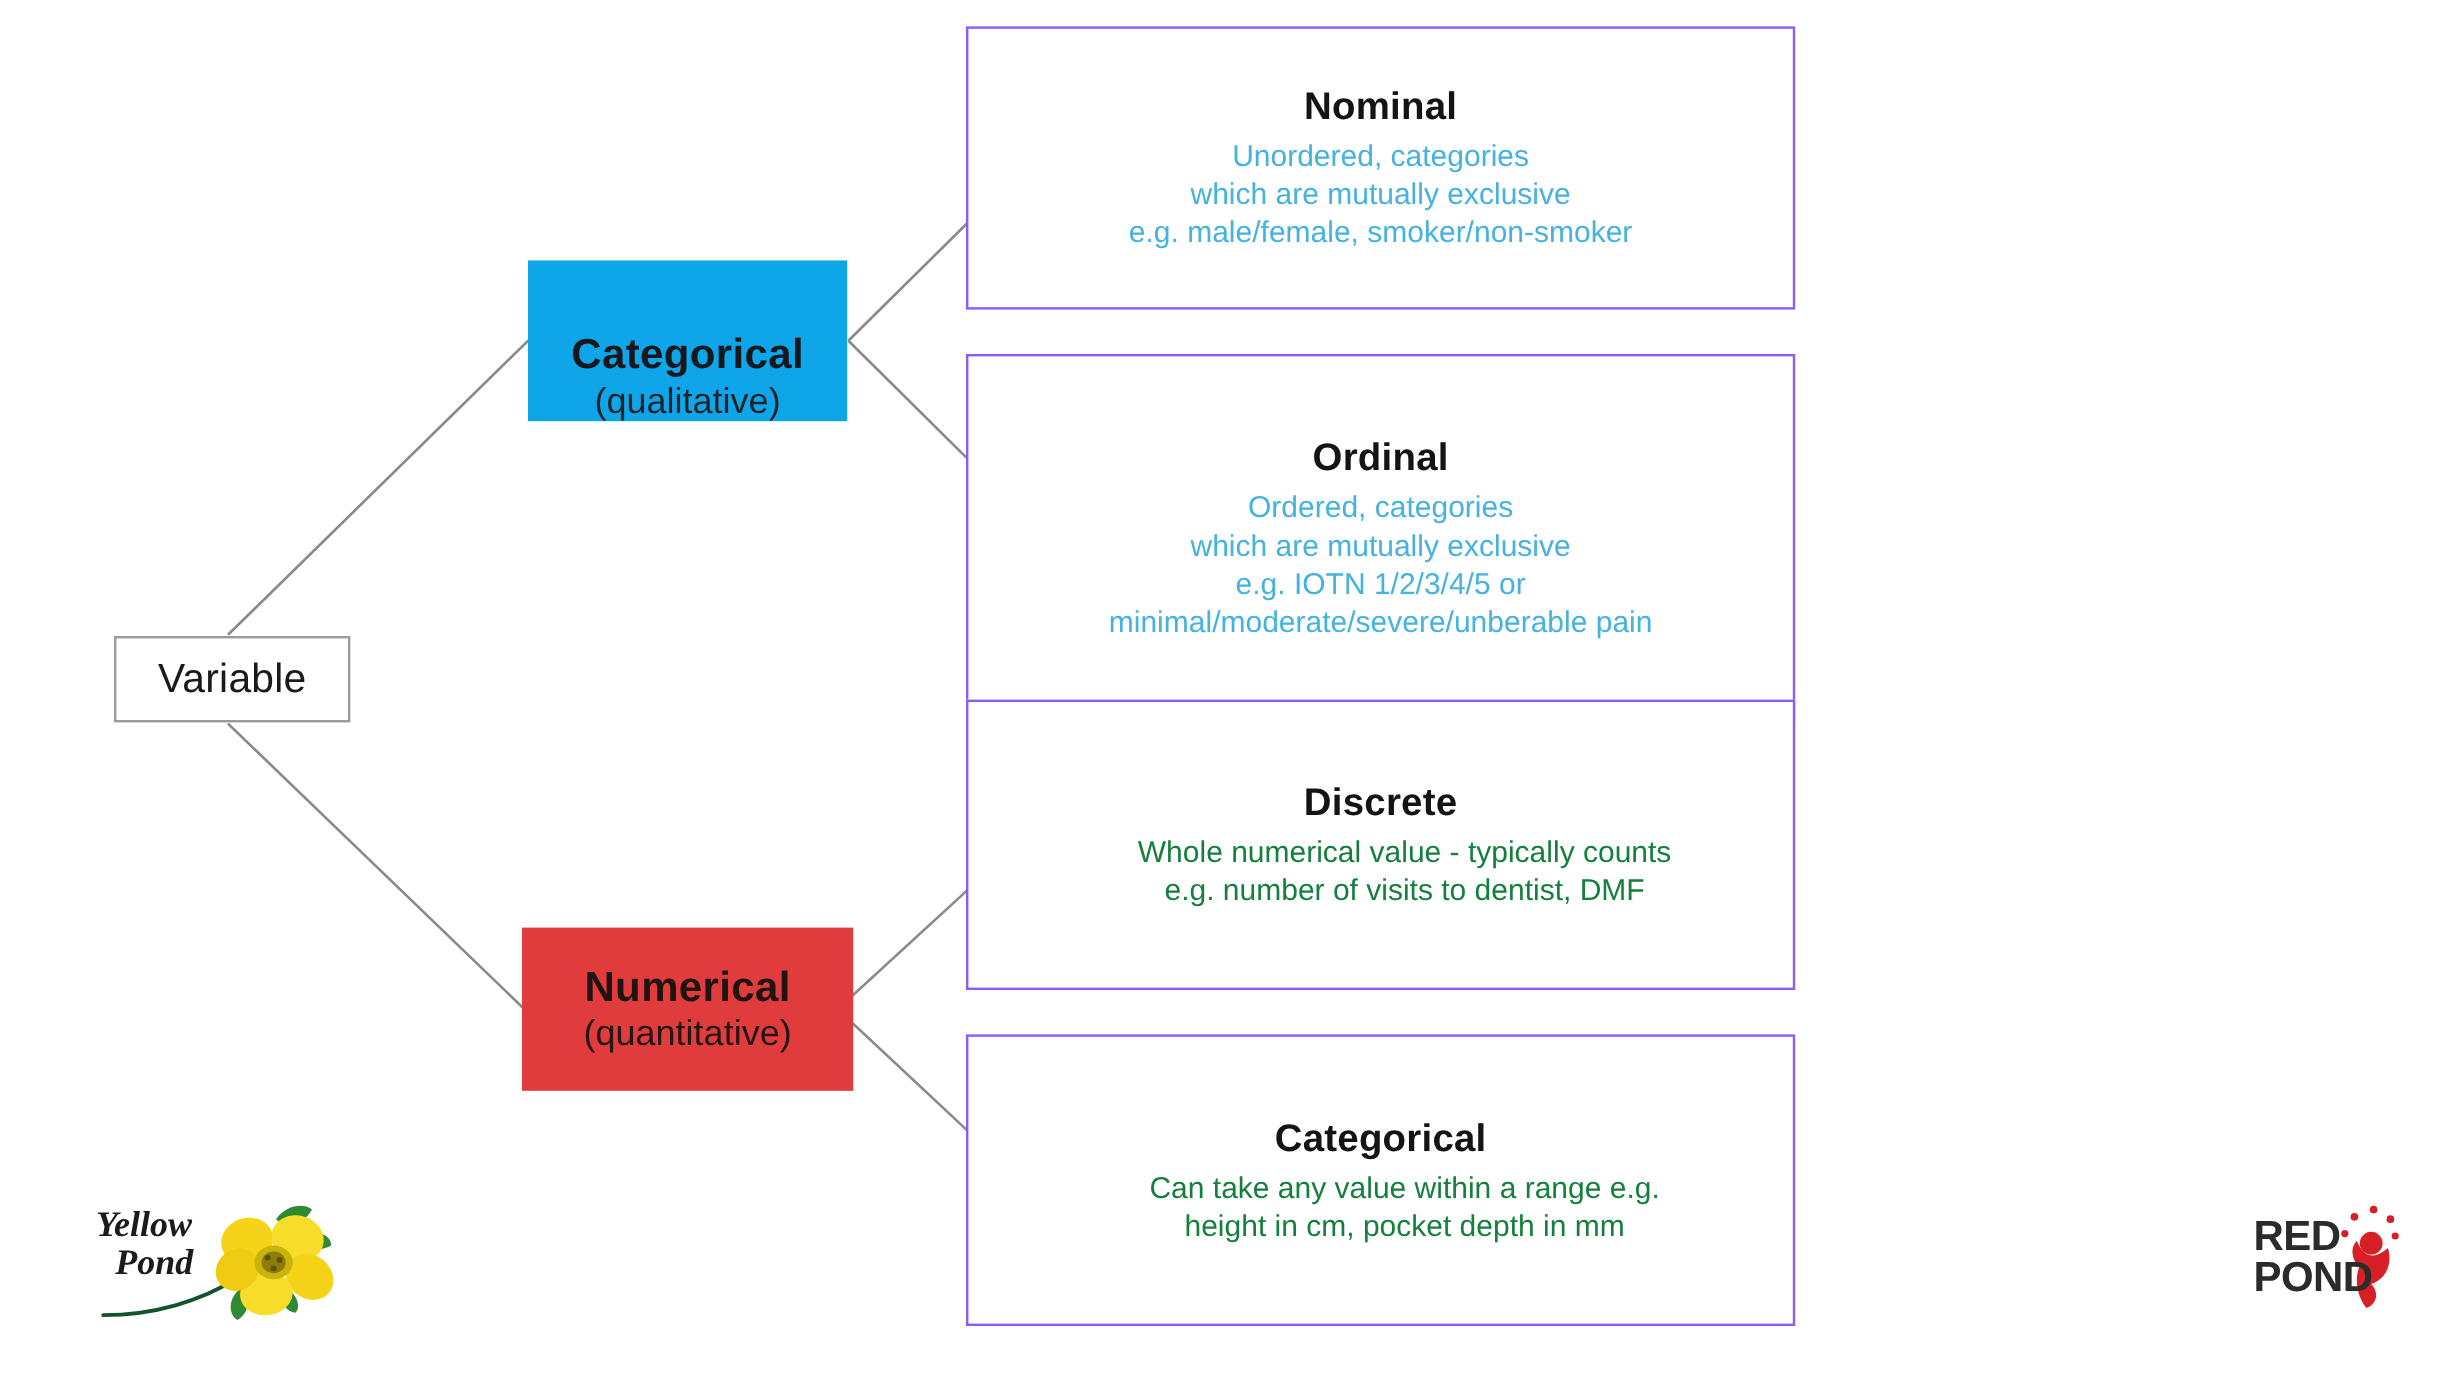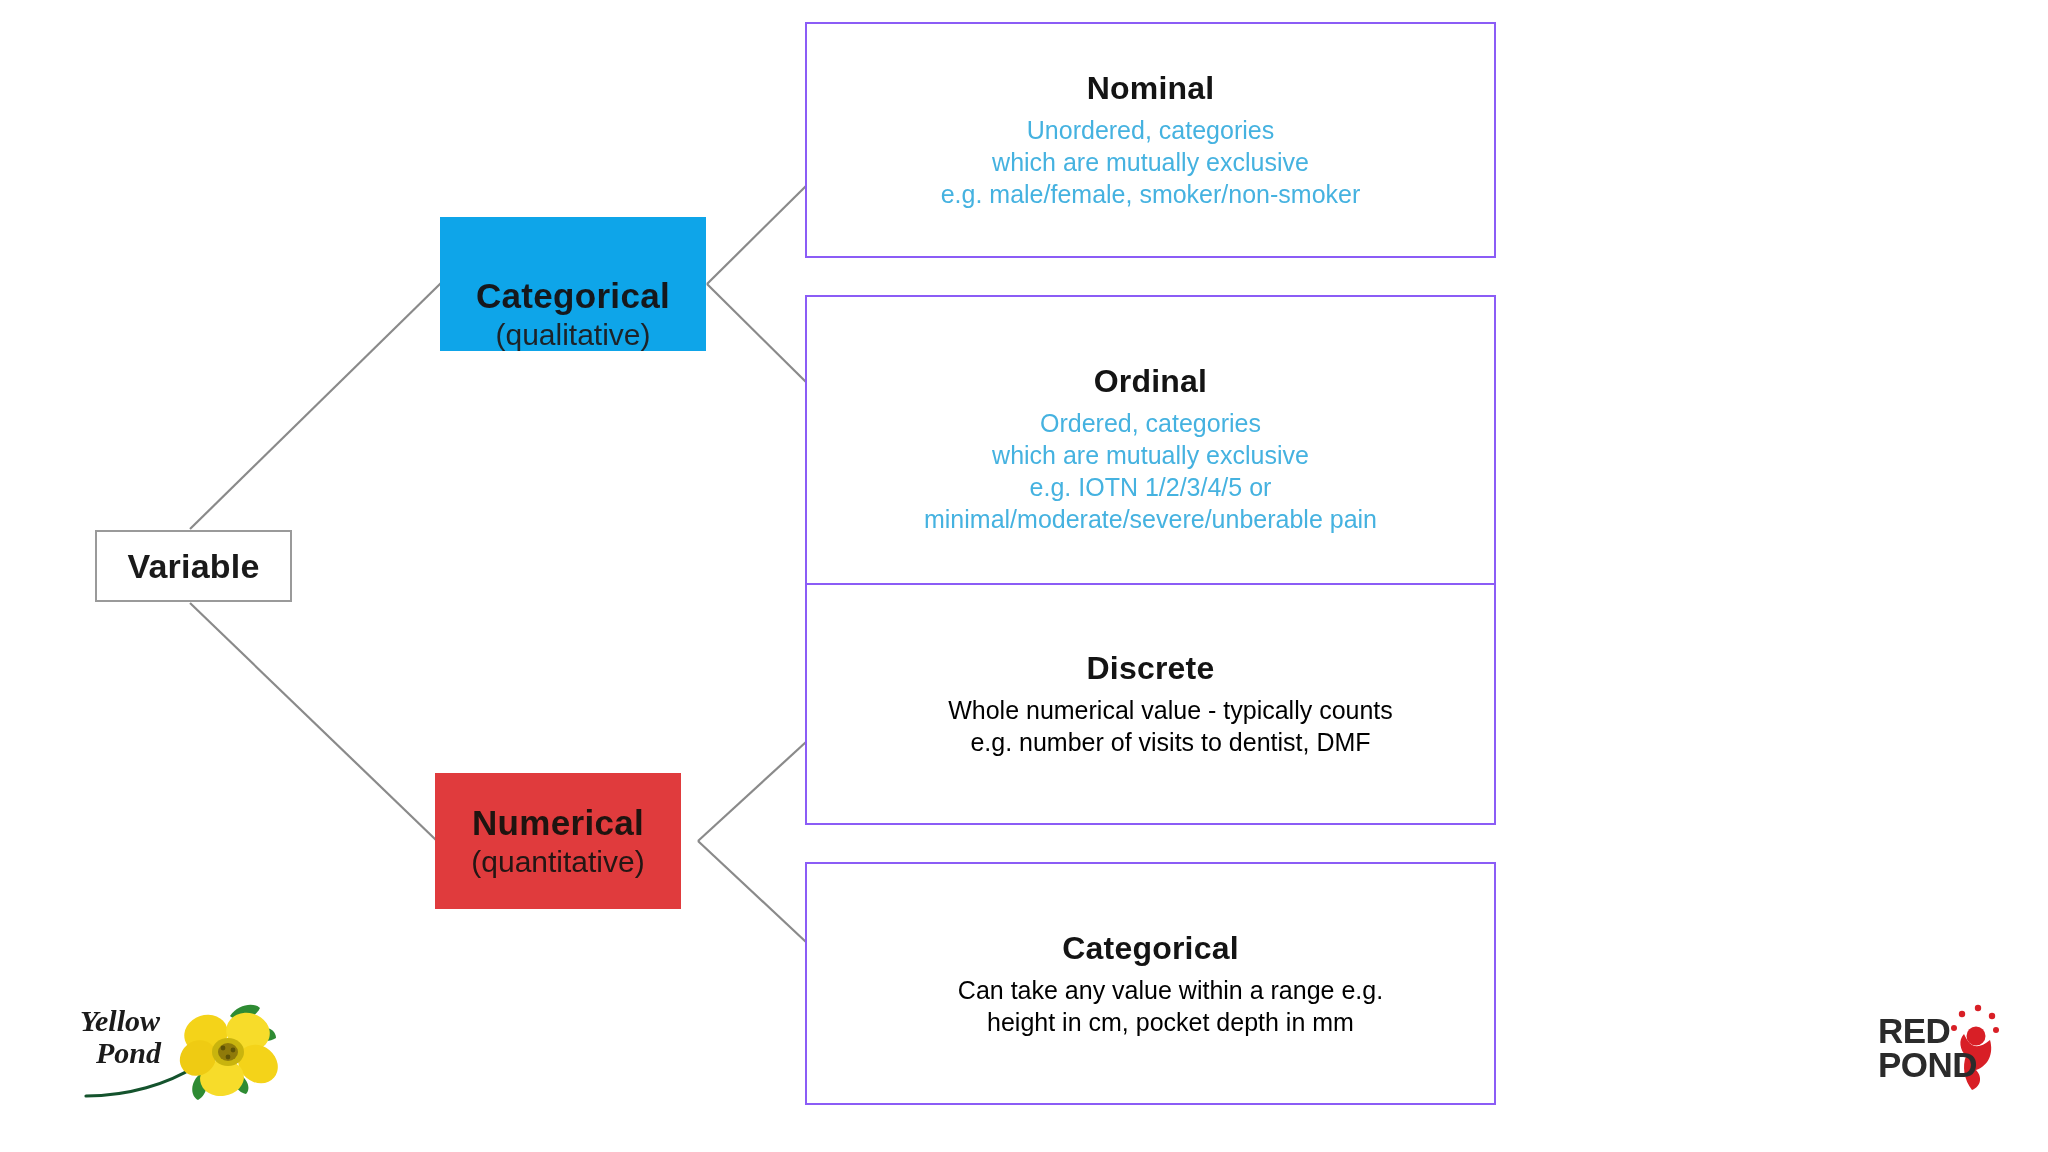--- a/index.html
+++ b/index.html
@@ -47,21 +47,21 @@
   .node-root {
     left: 95px;
     top: 530px;
     width: 197px;
     height: 72px;
     background: #ffffff;
     border: 2px solid #9a9a9a;
   }
   .node-root .title {
     font-size: 34px;
-    font-weight: bold;
+    font-weight: normal;
     color: #1a1a1a;
     letter-spacing: 0.2px;
   }
 
   
   .node-branch {
     width: 266px;
     height: 134px;
     line-height: 1.08;
   }
@@ -79,21 +79,21 @@
   }
   .node-categorical {
     left: 440px;
     top: 217px;
     background: #0ea5e9;
     justify-content: flex-end;
   }
   .node-numerical {
     left: 435px;
     top: 773px;
-    width: 246px;
+    width: 276px;
     height: 136px;
     background: #E03B3D;
   }
   .node-numerical .title { color: #1f1410; }
   .node-numerical .sub   { color: #241614; }
 
   
   .node-leaf {
     left: 805px;
     width: 691px;
@@ -108,21 +108,21 @@
     margin-bottom: 7px;
     letter-spacing: 0.2px;
   }
   .node-leaf .body {
     font-size: 25px;
     line-height: 1.28;
     text-align: center;
     white-space: pre-line;
   }
   .leaf-blue .body { color: #45B2E0; }
-  .leaf-red  .body { color: #000000; margin-left: 40px; }
+  .leaf-red  .body { color: #15803d; margin-left: 40px; }
 
   .node-nominal    { top: 22px;  height: 236px; }
   .node-ordinal    { top: 295px; height: 308px; }
   .node-discrete   { top: 583px; height: 242px; }
   .node-continuous { top: 862px; height: 243px; }
 
   
   .logo-yellowpond {
     position: absolute;
     left: 78px;

